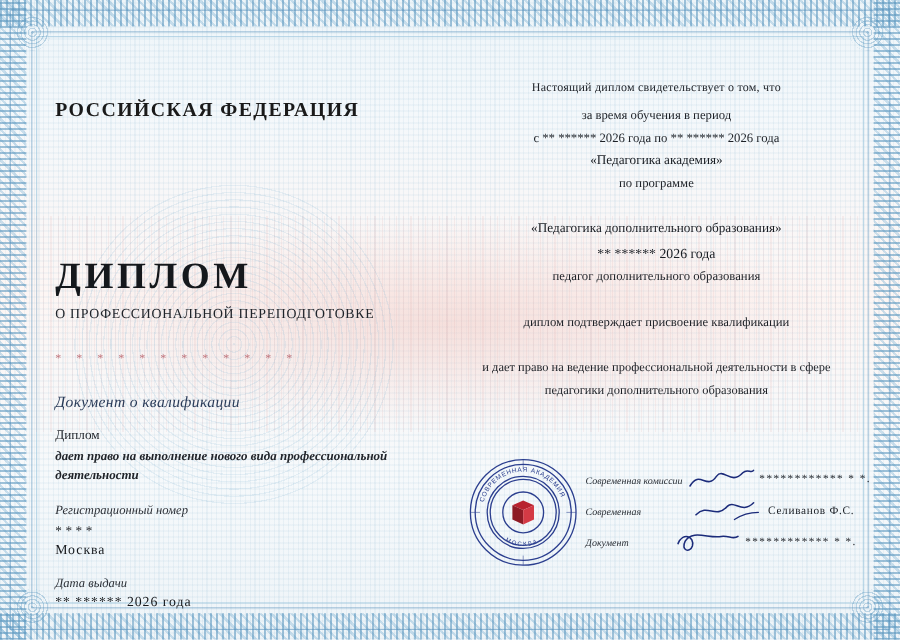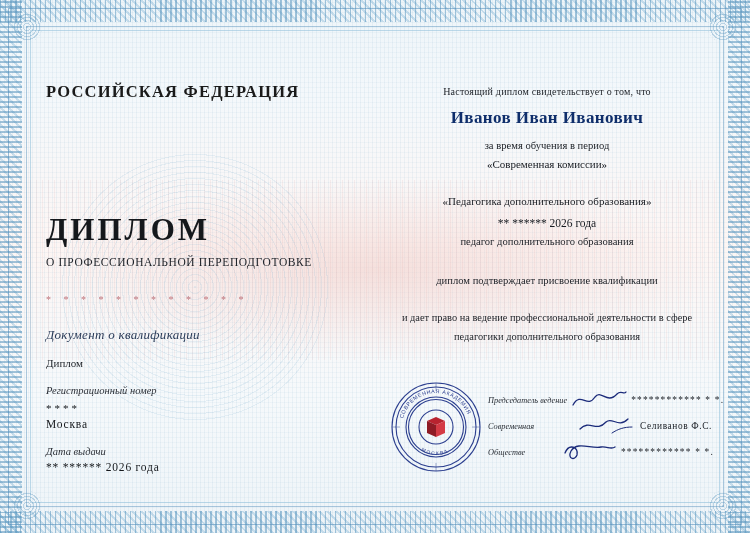--- a/index.html
+++ b/index.html
@@ -214,21 +214,21 @@
     color: #15181c;
     margin-top: 4px;
     letter-spacing: 0.8px;
   }
   .reg-num { letter-spacing: 3px; font-size: 11px; margin-top: 6px; }
 
   
   .right-col {
     width: 342px;
     position: relative;
-    padding: 32px 10px 0 10px;
+    padding: 14px 10px 0 10px;
     box-sizing: border-box;
     text-align: center;
   }
   .r-small {
     font-size: 10px;
     color: #22262c;
     margin-top: 22px;
     letter-spacing: 0.2px;
   }
   .r-name {
@@ -339,38 +339,40 @@
       <div class="rf-title blk">РОССИЙСКАЯ ФЕДЕРАЦИЯ</div>
 
       <div class="diploma-word blk">ДИПЛОМ</div>
       <div class="diploma-sub blk">О ПРОФЕССИОНАЛЬНОЙ ПЕРЕПОДГОТОВКЕ</div>
 
       <div class="stars blk">* * * * * * * * * * * *</div>
 
       <div class="qual-doc blk">Документ о квалификации</div>
 
       <div class="line-plain blk" style="margin-top:14px;">Диплом</div>
+      <div class="line-bold-it blk">дает право на выполнение нового вида профессиональной деятельности</div>
 
       <div class="small-label blk">Регистрационный номер</div>
       <div class="value reg-num blk">****</div>
 
       <div class="value blk">Москва</div>
 
       <div class="small-label blk">Дата выдачи</div>
       <div class="value blk">** ****** 2026 года</div>
     </div>
 
     <div class="right-col">
       <div class="r-small">Настоящий диплом свидетельствует о том, что</div>
 
-      <div class="r-name">Иванов Иван Иванович</div>
 
       <div class="r-line">за время обучения в период</div>
-
-      <div class="r-blockline tight" style="margin-top:2px;">«Современная комиссии»</div>
+      <div class="r-line tight">с ** ****** 2026 года по ** ****** 2026 года</div>
+
+      <div class="r-blockline tight" style="margin-top:2px;">«Педагогика академия»</div>
+      <div class="r-line tight">по программе</div>
       <div class="r-blockline" style="margin-top:20px;">«Педагогика дополнительного образования»</div>
 
       <div class="r-decision" style="margin-top:4px;">** ****** 2026 года</div>
 
       <div class="r-conf" style="margin-top:2px;">педагог дополнительного образования</div>
       <div class="r-conf">диплом подтверждает присвоение квалификации</div>
 
       <div class="r-right">и дает право на ведение профессиональной деятельности в сфере</div>
       <div class="r-right" style="margin-top:2px;">педагогики дополнительного образования</div>
 
@@ -404,42 +406,42 @@
               <polygon points="-9,-6 0,-10 9,-6 0,-2" fill="#b8232f"></polygon>
               <polygon points="-9,-6 -9,6 0,10 0,-2" fill="#8e1b25"></polygon>
               <polygon points="9,-6 9,6 0,10 0,-2" fill="#d43a45"></polygon>
             </g>
           </svg>
         </div>
 
         <div class="sig-rows">
 
           <div class="sig-row">
-            <span class="sig-role">Председатель ведение</span>
+            <span class="sig-role">Современная комиссии</span>
             <span class="sig-mark">
               <svg width="56" height="22" viewBox="0 0 56 22">
                 <path d="M2 16 C10 2, 16 20, 24 8 C30 0, 36 16, 46 5 C50 1, 53 6, 55 3" fill="none" stroke="#1b2b7a" stroke-width="1.3" stroke-linecap="round"></path>
               </svg>
             </span>
             <span class="sig-name dots">************ * *.</span>
           </div>
 
           <div class="sig-row">
             <span class="sig-role">Современная</span>
             <span class="sig-mark">
               <svg width="56" height="22" viewBox="0 0 56 22">
                 <path d="M2 14 C12 4, 18 18, 28 7 C34 1, 40 14, 50 4" fill="none" stroke="#1b2b7a" stroke-width="1.3" stroke-linecap="round"></path>
                 <path d="M34 18 C40 14, 46 12, 54 12" fill="none" stroke="#1b2b7a" stroke-width="1" stroke-linecap="round"></path>
               </svg>
             </span>
             <span class="sig-name">Селиванов Ф.С.</span>
           </div>
 
           <div class="sig-row">
-            <span class="sig-role">Обществе</span>
+            <span class="sig-role">Документ</span>
             <span class="sig-mark">
               <svg width="56" height="22" viewBox="0 0 56 22">
                 <path d="M4 12 C8 2, 18 6, 16 14 C14 20, 6 18, 10 10 C16 0, 30 8, 40 6 C46 5, 50 9, 54 6" fill="none" stroke="#1b2b7a" stroke-width="1.3" stroke-linecap="round"></path>
               </svg>
             </span>
             <span class="sig-name dots">************ * *.</span>
           </div>
 
         </div>
       </div>

